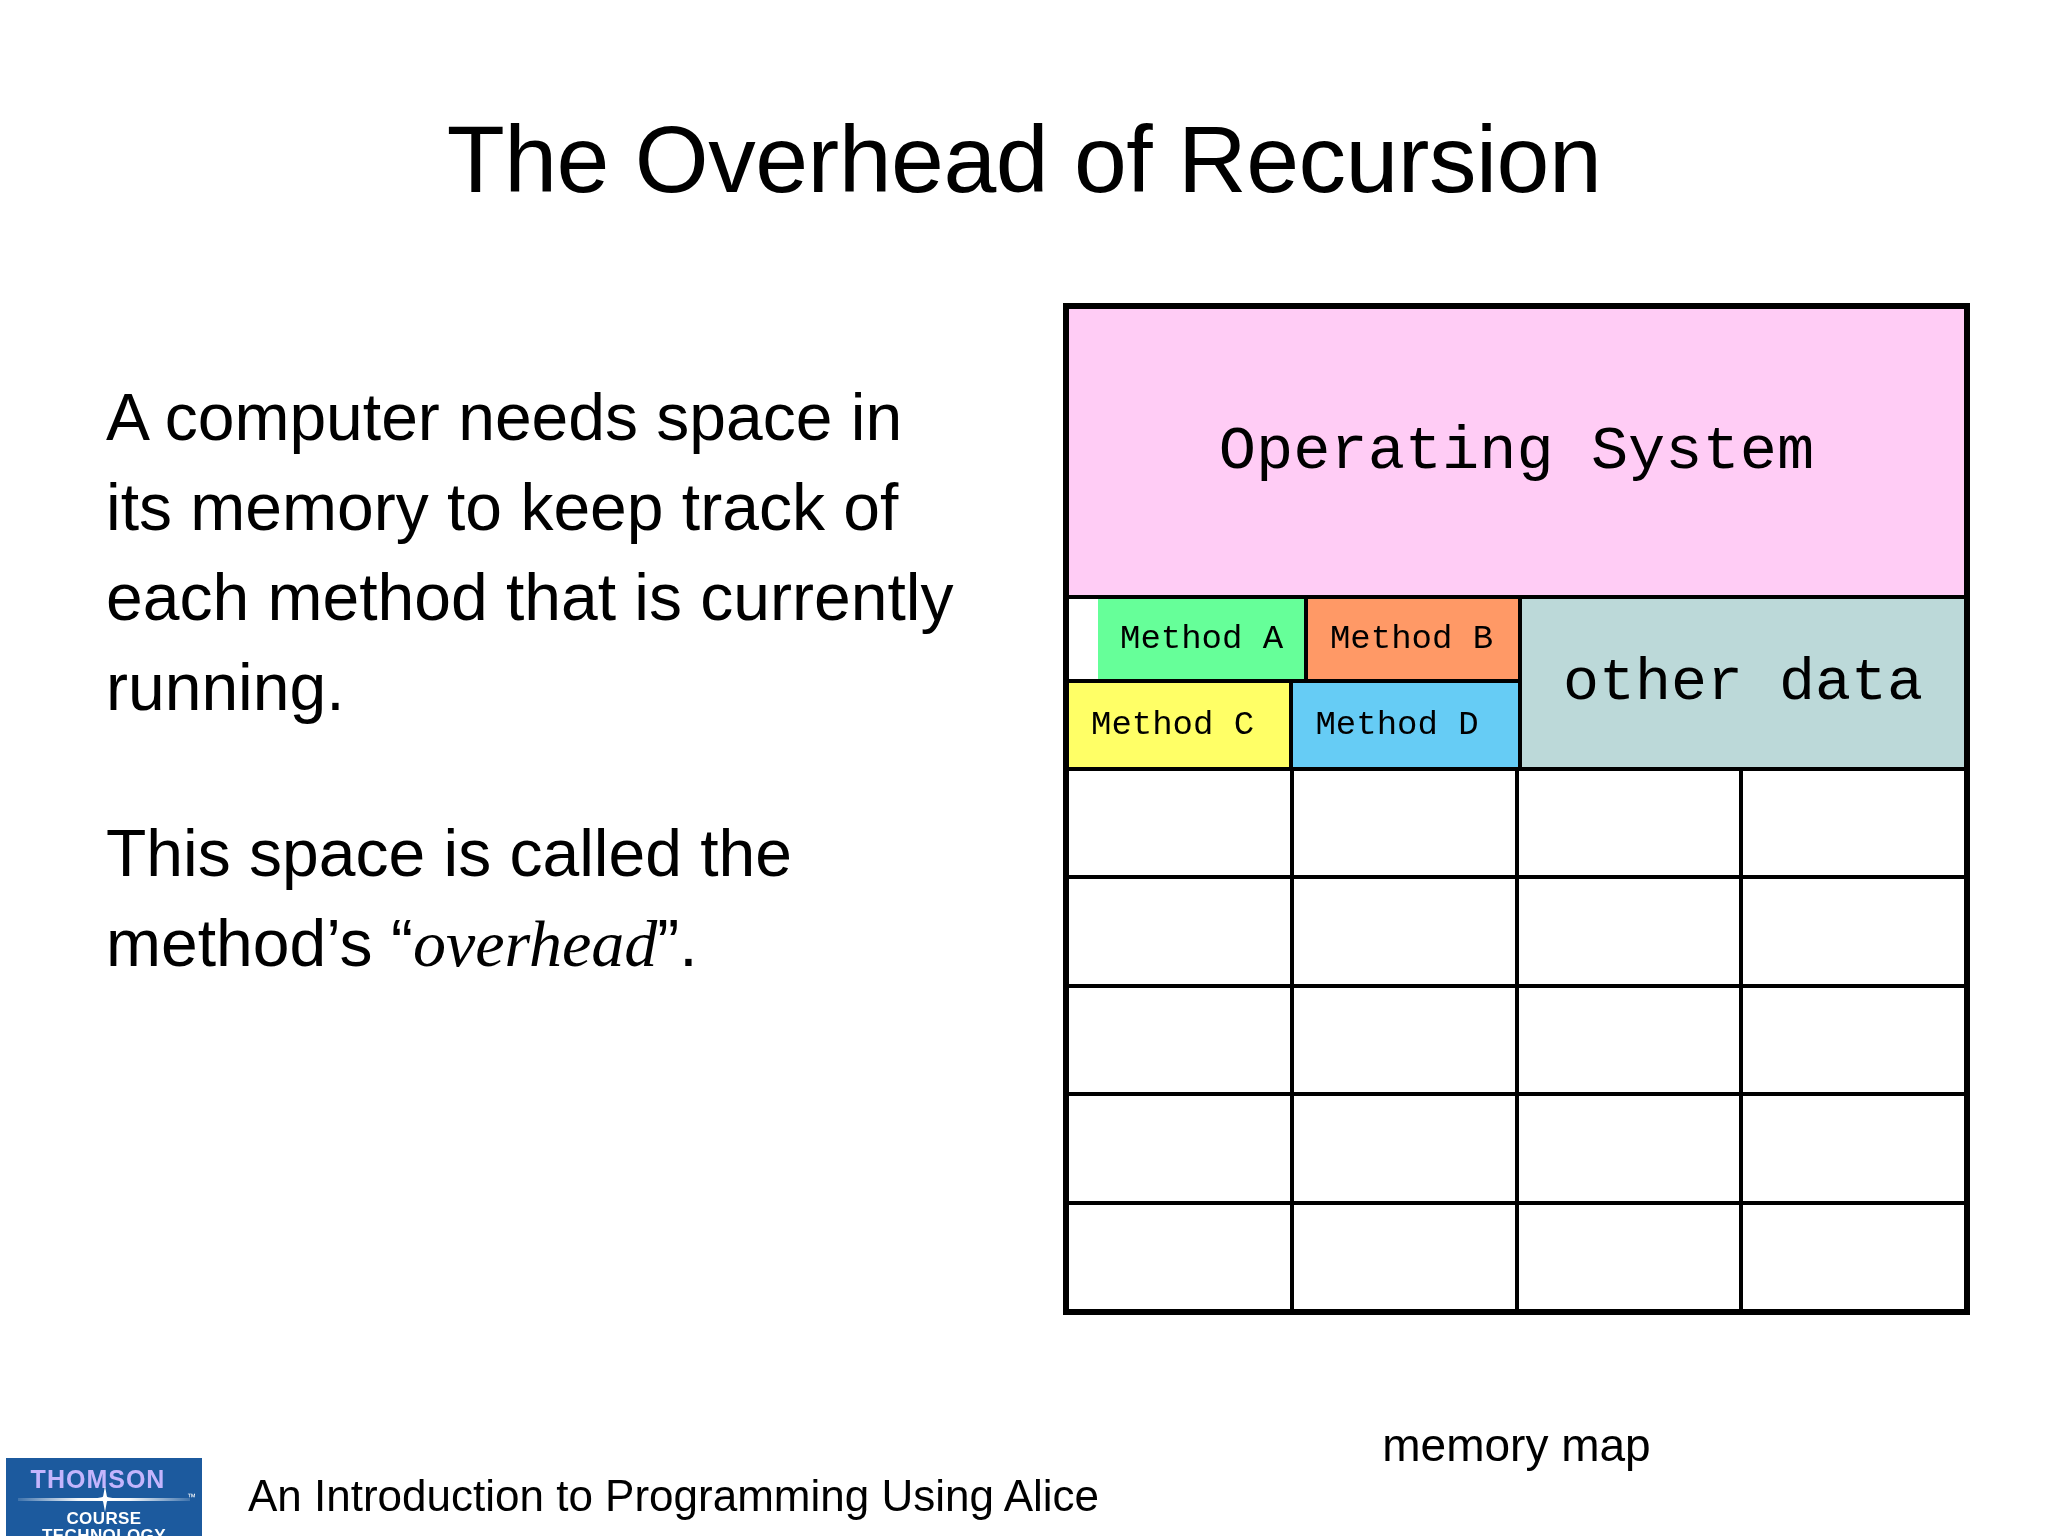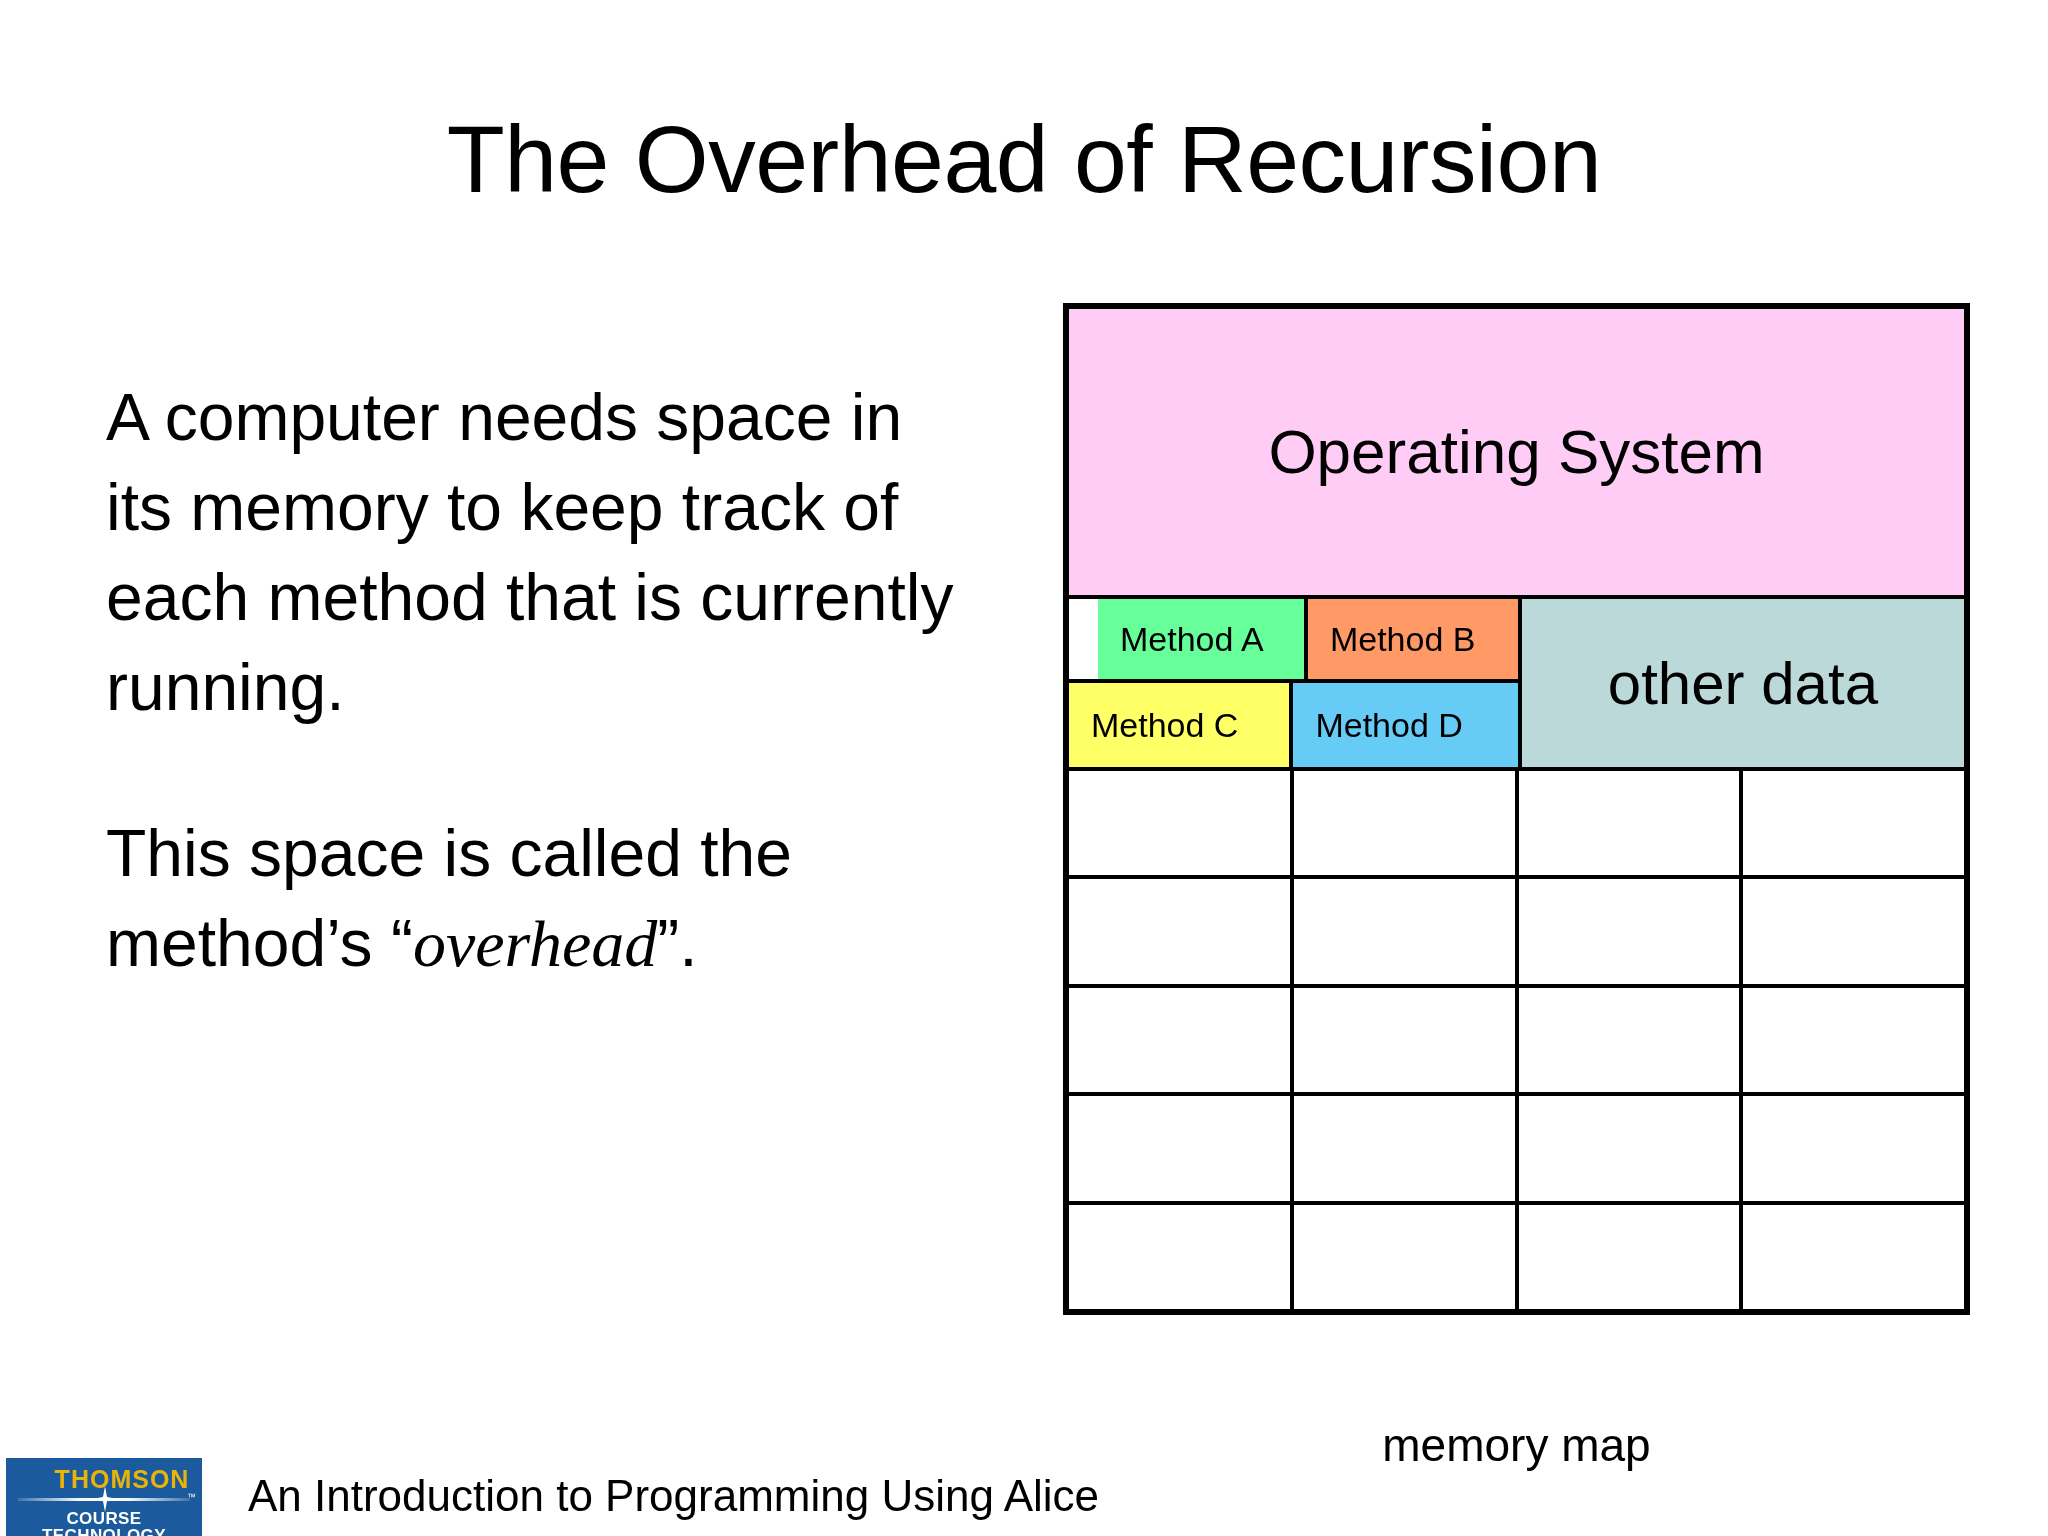--- a/index.html
+++ b/index.html
@@ -57,20 +57,21 @@
   
   .memmap {
     position: absolute;
     left: 1063px;
     top: 303px;
     width: 907px;
     height: 1012px;
     border: 6px solid #000000;
     box-sizing: border-box;
     background: #ffffff;
+    font-family: Liberation Mono, monospace;
   }
   .mm-grid {
     position: absolute;
     inset: 0;
     display: flex;
     flex-direction: column;
   }
   .os-band {
     height: 290px;
     background: #FFCCF5;
@@ -188,26 +189,25 @@
     height: 78px;
     background: #1C5A9E;
     overflow: hidden;
   }
   .logo-thomson {
     position: absolute;
     left: 0;
     top: 9px;
     width: 184px;
     text-align: center;
-    color: #eab308;
+    color: #c4b5fd;
     font-size: 25px;
     font-weight: bold;
     letter-spacing: 1px;
     line-height: 1;
-    padding-left: 24px;
   }
   .logo-rule {
     position: absolute;
     left: 12px;
     top: 40px;
     width: 172px;
     height: 3px;
     background: linear-gradient(to right,
         rgba(255,255,255,0.15) 0%,
         rgba(255,255,255,0.95) 35%,

